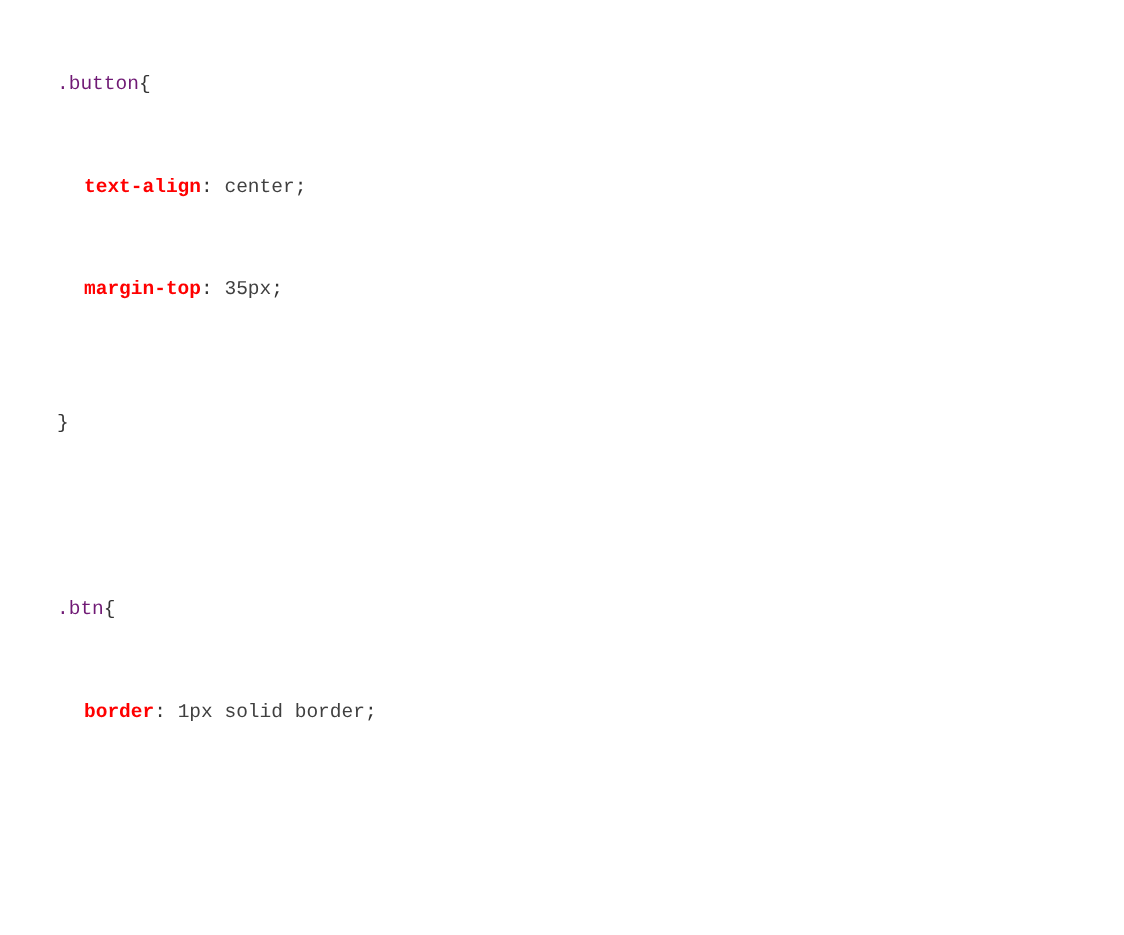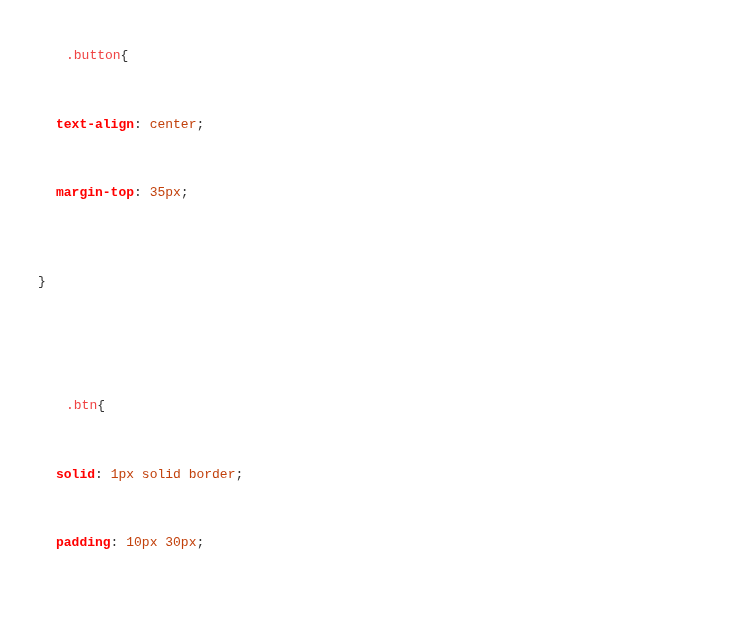--- a/index.html
+++ b/index.html
@@ -10,51 +10,50 @@
       padding: 6px 20px;
       line-height: 1.55;
       color: #333333;
       width: 749px;
     }
 
     .code-block { white-space: pre; }
     .line { display: block; margin-bottom: 8px; }
     .gap { height: 16px; }
 
-    .selector { color: #ef4444; margin-left: 28px; }
+    .selector { color: #701a75; }
     .brace { color: #333333; }
     .indent { display: inline-block; width: 18px; }
     .indent2 { display: inline-block; width: 36px; }
 
     .prop { color: #ff0000; font-weight: bold; }
     .colon { color: #333333; }
-    .value { color: #c2410c; }
+    .value { color: #404040; }
     .semi { color: #333333; }
   </style>
 </head>
 <body>
 
 <div class="code-block">
 
 <span class="line"><span class="indent"></span><span class="selector">.button</span><span class="brace">{</span></span>
 
 <span class="line"><span class="indent2"></span><span class="prop">text-align</span><span class="colon">:</span> <span class="value">center</span><span class="semi">;</span></span>
 
 <span class="line"><span class="indent2"></span><span class="prop">margin-top</span><span class="colon">:</span> <span class="value">35px</span><span class="semi">;</span></span>
 
 
 <span class="line"><span class="indent"></span><span class="brace">}</span></span>
 
 <div class="gap"></div>
 
 <span class="line"><span class="indent"></span><span class="selector">.btn</span><span class="brace">{</span></span>
 
-<span class="line"><span class="indent2"></span><span class="prop">solid</span><span class="colon">:</span> <span class="value">1px solid border</span><span class="semi">;</span></span>
+<span class="line"><span class="indent2"></span><span class="prop">border</span><span class="colon">:</span> <span class="value">1px solid border</span><span class="semi">;</span></span>
 
-<span class="line"><span class="indent2"></span><span class="prop">padding</span><span class="colon">:</span> <span class="value">10px 30px</span><span class="semi">;</span></span>
 
 
 
 
 
 
 
 
 
 

